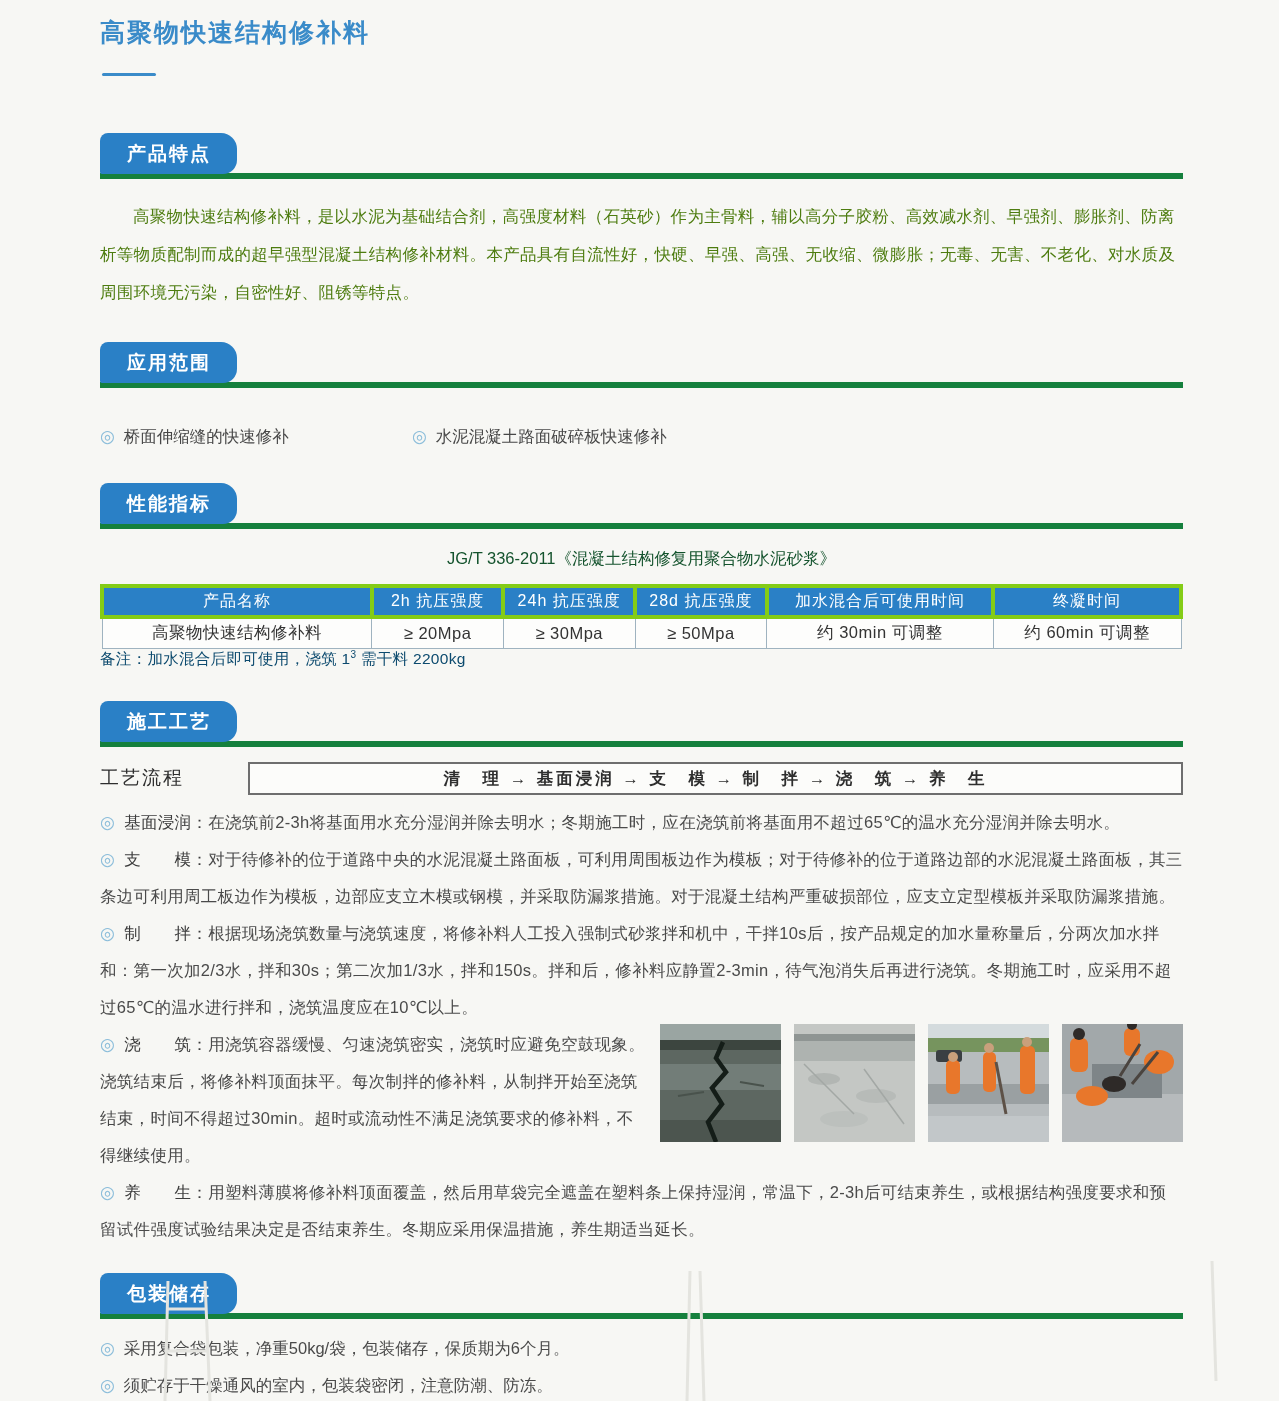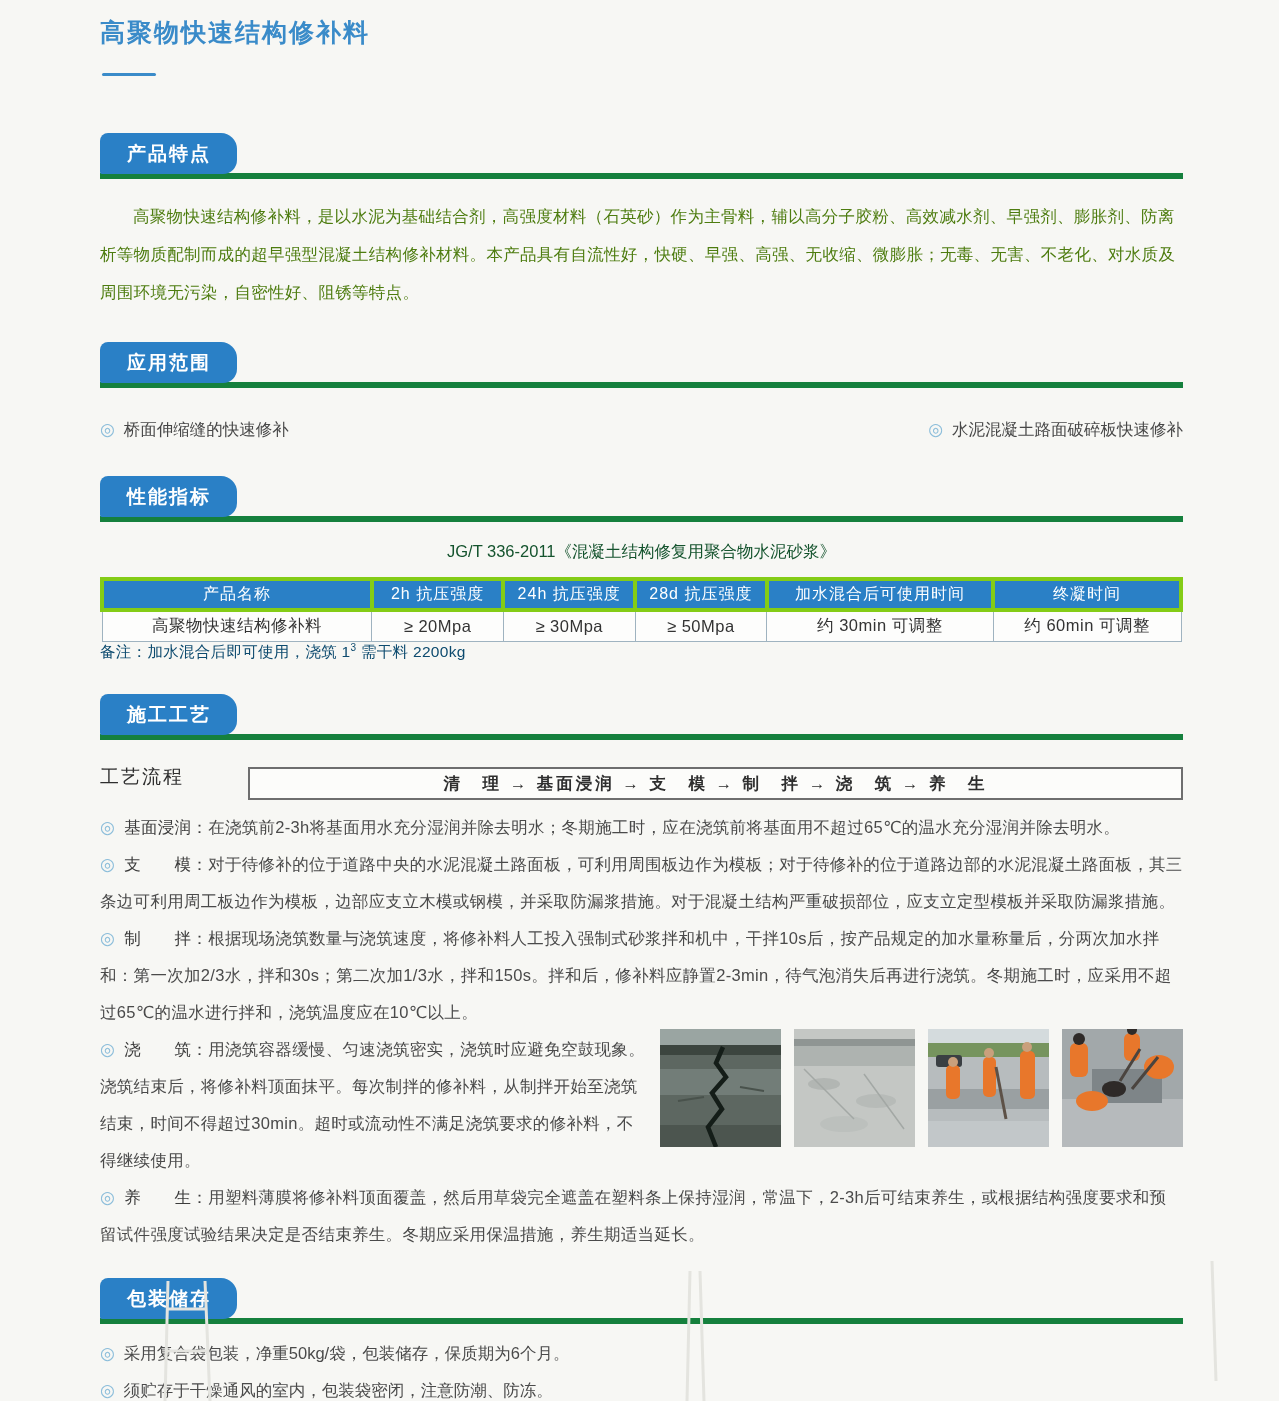--- a/index.html
+++ b/index.html
@@ -24,21 +24,21 @@
     background:#2a80c6; color:#fff;
     font-size:19px; font-weight:bold; letter-spacing:2px;
     padding:8px 26px 7px 27px;
     border-radius:8px 16px 14px 2px;
     transform:translateY(1px);
   }
   
   .body-par { margin-top:18px; font-size:16.5px; line-height:38px; color:#4d7c0f; text-indent:2em; letter-spacing:0.3px; }
   .bullet { color:#8bbdda; font-size:17px; margin-right:9px; }
   
-  .app-row { display:flex; margin-top:26px; font-size:16.5px; color:#474747; line-height:30px;justify-content:space-between; }
+  .app-row { display:flex; margin-top:33px; font-size:16.5px; color:#474747; line-height:30px; }
   .app-item:first-child { width:312px; }
   
   .standard-line { text-align:center; margin-top:19px; font-size:16.5px; color:#14532d; }
   .perf-table { width:100%; border-collapse:collapse; margin-top:14px; table-layout:fixed; }
   .perf-table th {
     background:#2a80c6; color:#fff; font-size:16px; font-weight:normal;
     border:4px solid #84cc16; height:31px; letter-spacing:1px;
   }
   .perf-table td {
     background:#fdfdfc; color:#333; font-size:16.5px; text-align:center;
@@ -46,21 +46,21 @@
   }
   .col-name { width:25%; } .col-s { width:12.2%; } .col-use { width:21%; } .col-final { width:17.4%;margin-top:25px; }
   .note-line { font-size:15.5px; color:#0c4a6e; letter-spacing:0.3px; }
   .note-line sup { font-size:10px; }
   
   .flow-row { display:flex; align-items:center; margin-top:15px;justify-content:center; }
   .flow-label { width:148px; font-size:19px; color:#2e2e2e; letter-spacing:2px; }
   .flow-box {
     flex:1; border:2px solid #6e6e6e; background:#fcfcfa;
     text-align:center; padding:4px 0 3px; font-size:16.5px; font-weight:bold;
-    color:#2e2e2e; letter-spacing:3px;margin-top:12px;
+    color:#2e2e2e; letter-spacing:3px;
   }
   .process-body { position:relative; margin-top:9px; }
   .step { font-size:16.5px; line-height:37px; color:#4a4a4a; letter-spacing:0.3px; }
   .step-label { color:#3c3c3c; }
   .step-narrow { width:548px; }
   .photos { position:absolute; top:220px; right:0; display:flex; gap:13px; }
   .photo { width:121px; height:118px; display:block; background:#cfd2cf; }
   
   .pack-list { margin-top:11px; font-size:16.5px; line-height:37px; color:#4a4a4a; }
   .mt-sec { margin-top:30px; }

